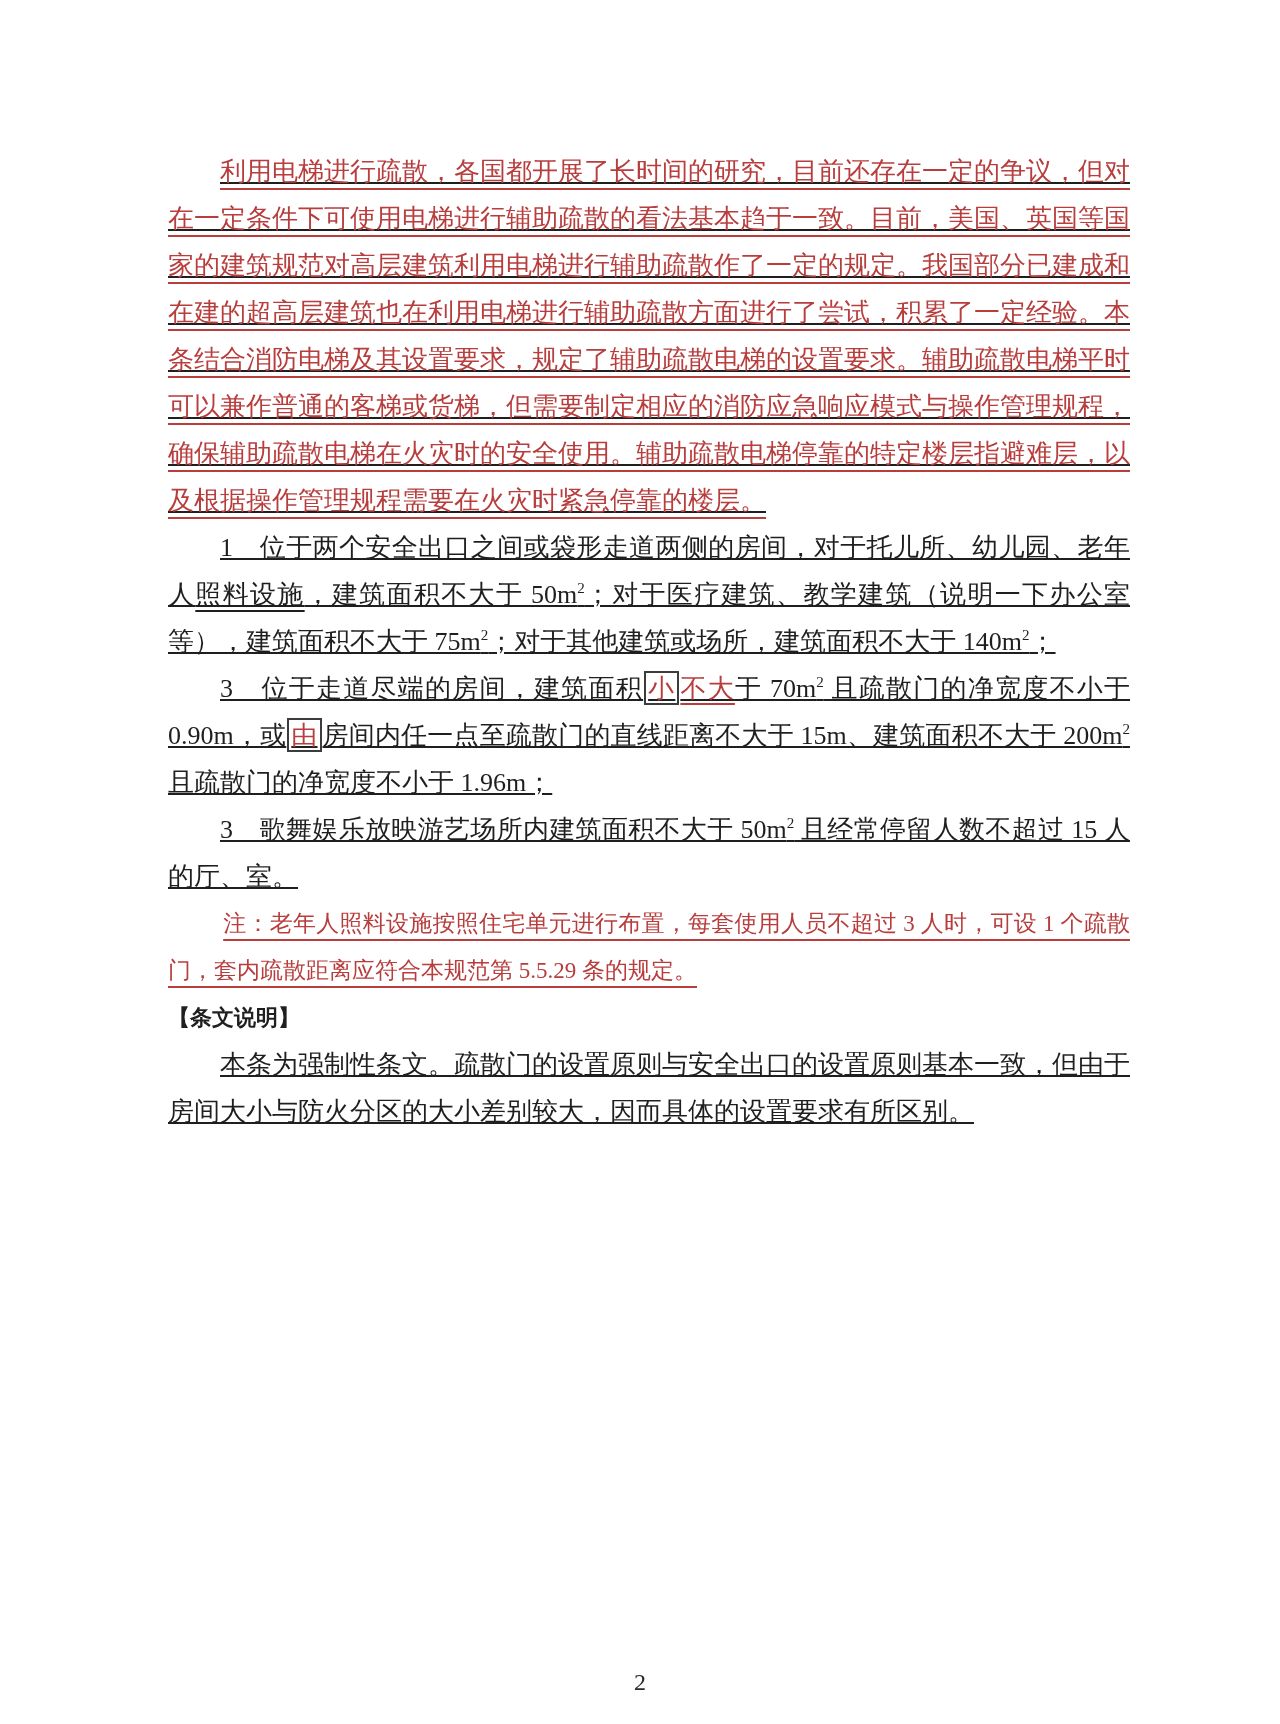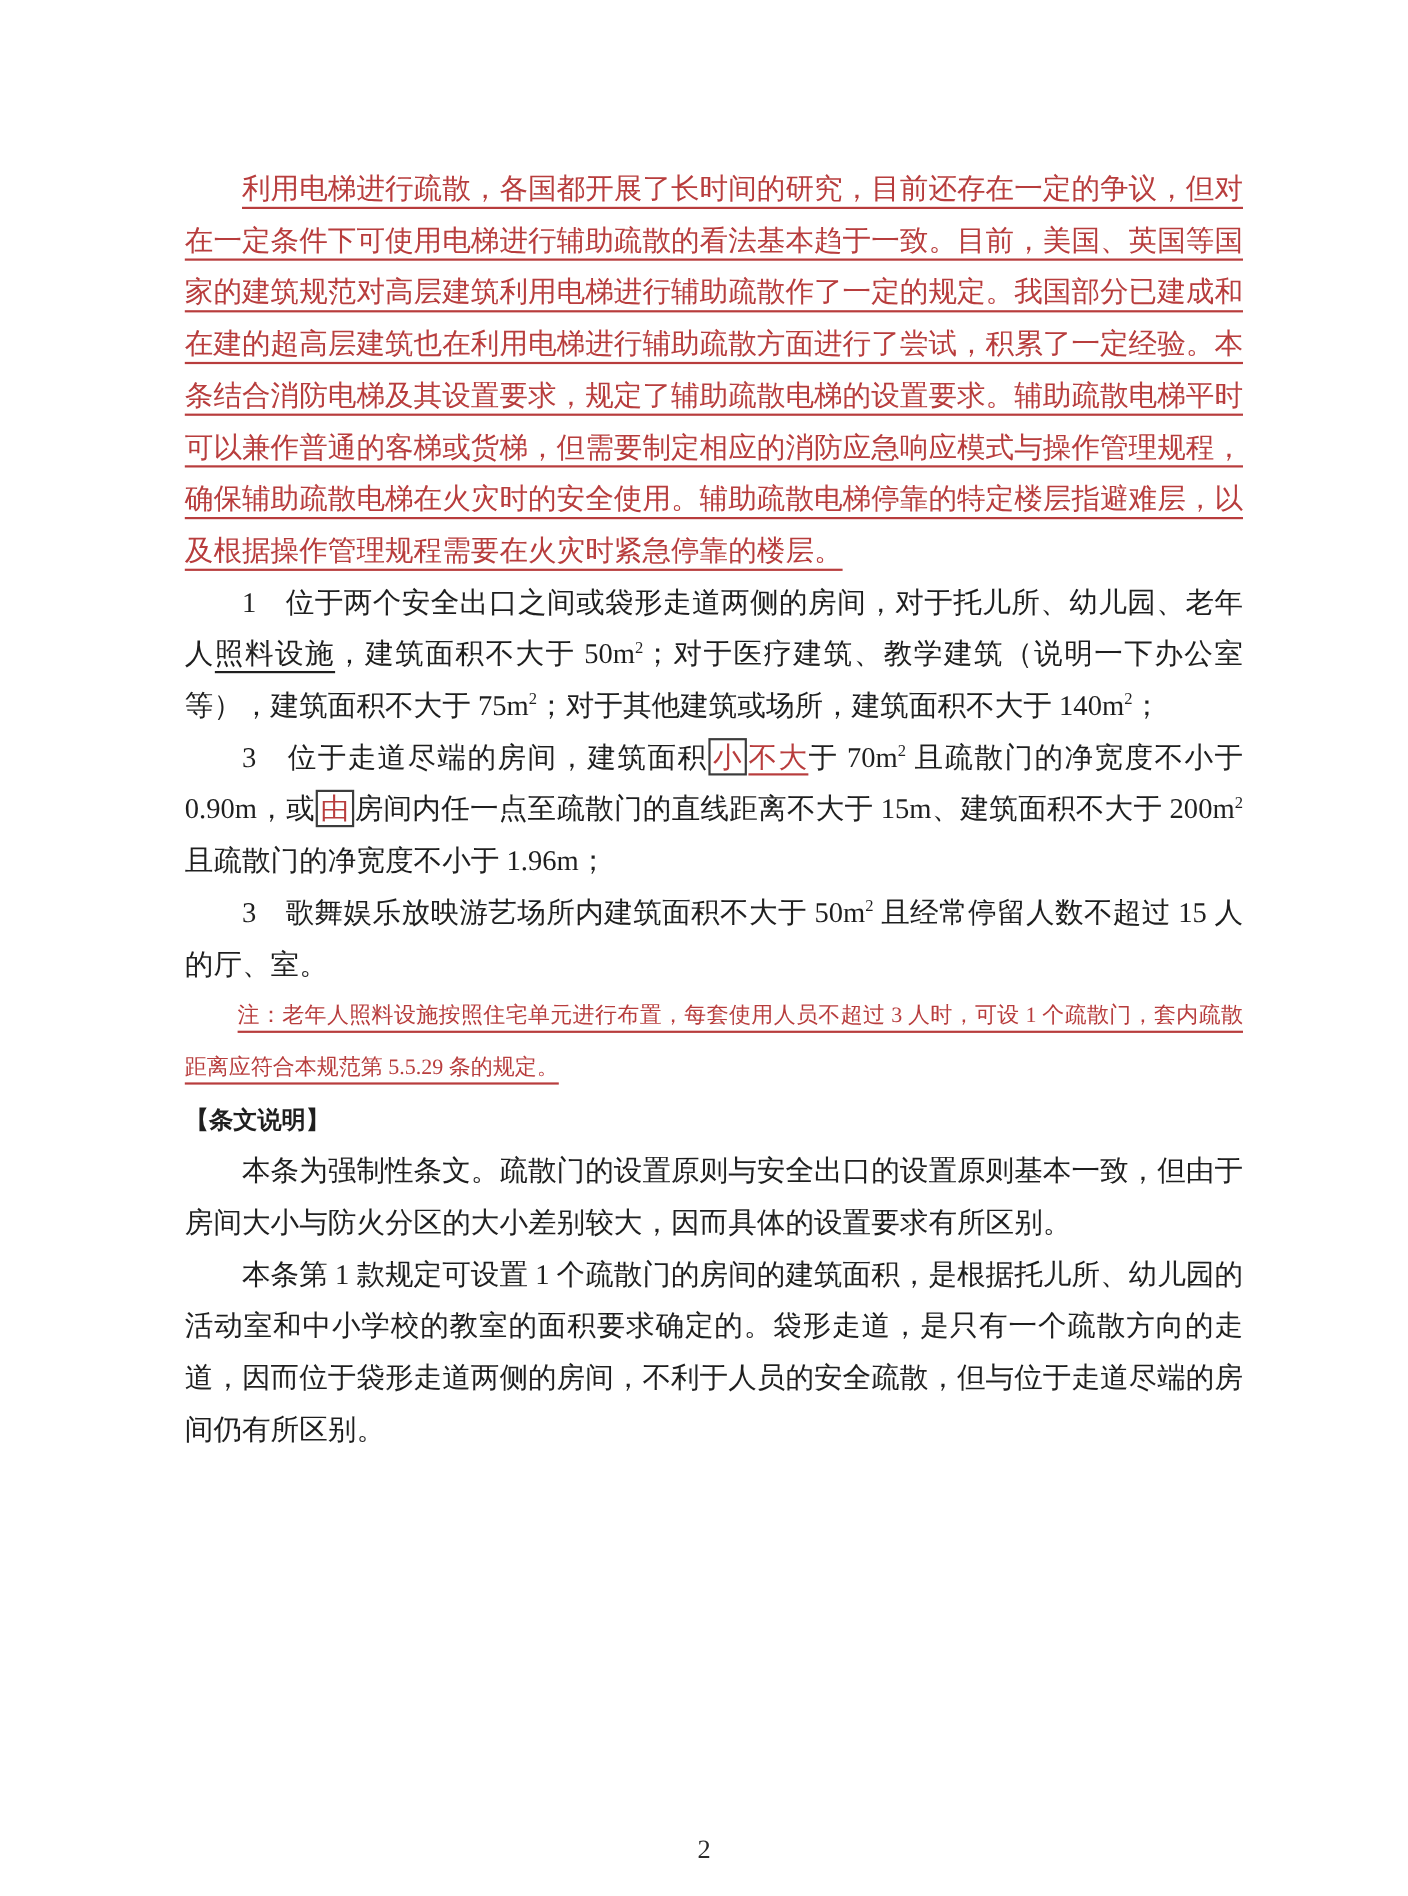--- a/index.html
+++ b/index.html
@@ -26,23 +26,23 @@
     width:962px;
     font-size:26px;
     line-height:47px;
     color:var(--ink);
   }
   .doc p{
     margin:0;
     text-align:justify;
     text-align-last:left;
   }
-  .para-indent{text-indent:2em;}
+  .para-indent{text-indent:2em;text-decoration:underline;}
   .note{
-    font-size:20px;
+    font-size:23px;
     text-indent:2.4em;
   }
   .heiti{
     font-family:"Liberation Sans","DejaVu Sans",sans-serif;
     font-weight:700;
     font-size:22px;
     text-indent:0;
   }
   
   .s-b{color:var(--ink);}
@@ -93,16 +93,15 @@
 
 <div class="page">
   <div class="doc">
       <p class="para-indent"><span class="s-r">利用电梯进行疏散，各国都开展了长时间的研究，目前还存在一定的争议，但对在一定条件下可使用电梯进行辅助疏散的看法基本趋于一致。目前，美国、英国等国家的建筑规范对高层建筑利用电梯进行辅助疏散作了一定的规定。我国部分已建成和在建的超高层建筑也在利用电梯进行辅助疏散方面进行了尝试，积累了一定经验。本条结合消防电梯及其设置要求，规定了辅助疏散电梯的设置要求。辅助疏散电梯平时可以兼作普通的客梯或货梯，但需要制定相应的消防应急响应模式与操作管理规程，确保辅助疏散电梯在火灾时的安全使用。辅助疏散电梯停靠的特定楼层指避难层，以及根据操作管理规程需要在火灾时紧急停靠的楼层。</span></p>
       <p class="para-indent"><span class="s-b">1　位于两个安全出口之间或袋形走道两侧的房间，对于托儿所、幼儿园、老年人</span><span class="s-bu">照料设施</span><span class="s-b">，建筑面积不大于 50m</span><span class="s-sup">2</span><span class="s-b">；对于医疗建筑、教学建筑（说明一下办公室等），建筑面积不大于 75m</span><span class="s-sup">2</span><span class="s-b">；对于其他建筑或场所，建筑面积不大于 140m</span><span class="s-sup">2</span><span class="s-b">；</span></p>
       <p class="para-indent"><span class="s-b">3　位于走道尽端的房间，建筑面积</span><span class="s-box">小</span><span class="s-rdel">不大</span><span class="s-b">于 70m</span><span class="s-sup">2</span><span class="s-b"> 且疏散门的净宽度不小于 0.90m，或</span><span class="s-box">由</span><span class="s-b">房间内任一点至疏散门的直线距离不大于 15m、建筑面积不大于 200m</span><span class="s-sup">2</span><span class="s-b"> 且疏散门的净宽度不小于 1.96m；</span></p>
       <p class="para-indent"><span class="s-b">3　歌舞娱乐放映游艺场所内建筑面积不大于 50m</span><span class="s-sup">2</span><span class="s-b"> 且经常停留人数不超过 15 人的厅、室。</span></p>
       <p class="note"><span class="s-r">注：老年人照料设施按照住宅单元进行布置，每套使用人员不超过 3 人时，可设 1 个疏散门，套内疏散距离应符合本规范第 5.5.29 条的规定。</span></p>
       <p class="heiti"><span class="s-b">【条文说明】</span></p>
       <p class="para-indent"><span class="s-b">本条为强制性条文。疏散门的设置原则与安全出口的设置原则基本一致，但由于房间大小与防火分区的大小差别较大，因而具体的设置要求有所区别。</span></p>
-      <p class="para-indent"><span class="s-b">本条第 1 款规定可设置 1 个疏散门的房间的建筑面积，是根据托儿所、幼儿园的活动室和中小学校的教室的面积要求确定的。袋形走道，是只有一个疏散方向的走道，因而位于袋形走道两侧的房间，不利于人员的安全疏散，但与位于走道尽端的房间仍有所区别。</span></p>
     </div>
   <div class="footer">2</div>
 </div>
 
 </body></html>

